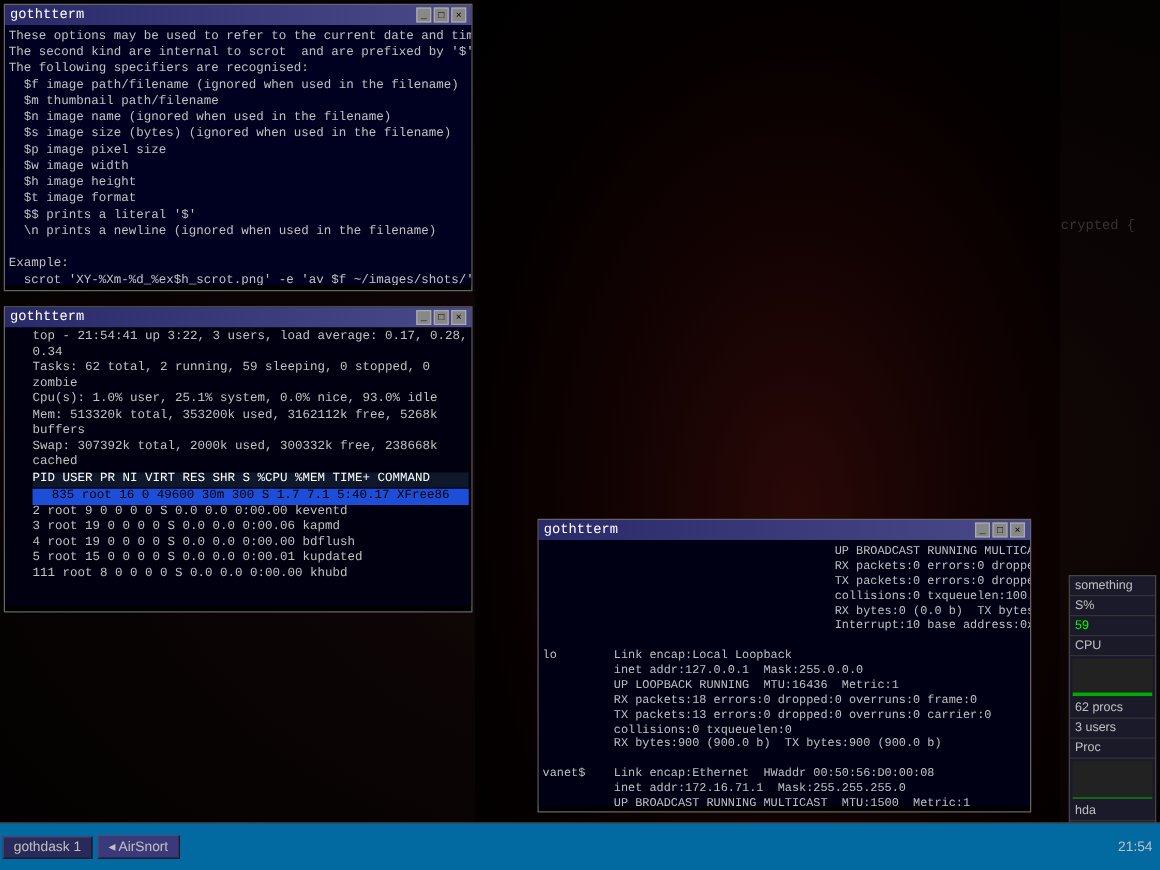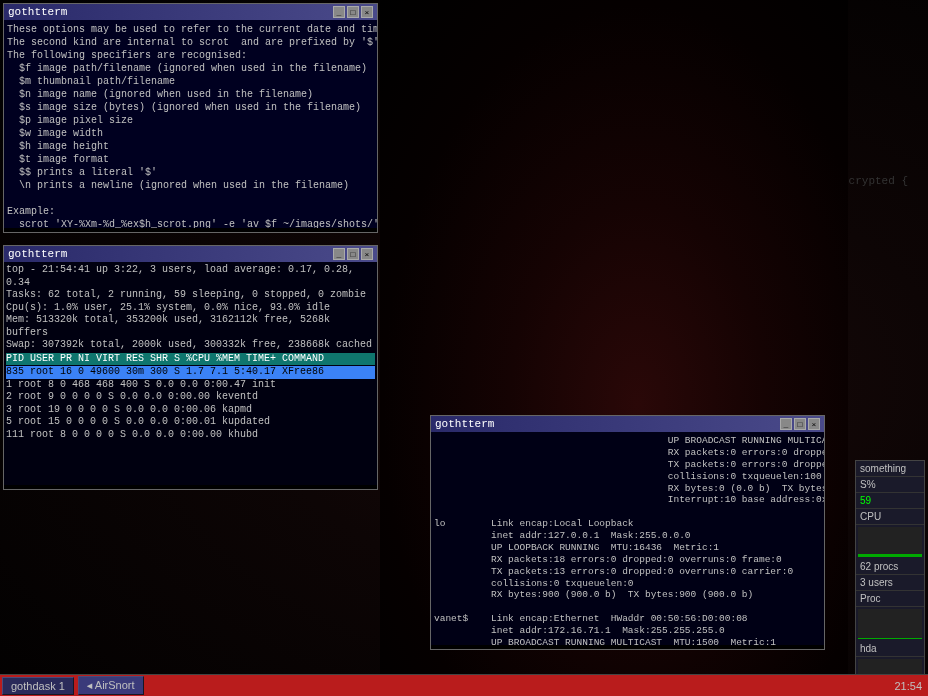--- a/index.html
+++ b/index.html
@@ -289,22 +289,22 @@
       position: absolute;
       bottom: 0;
       width: 100%;
       background: #00aa00;
     }
 
     
     .taskbar {
       position: absolute;
       bottom: 0; left: 0; right: 0;
-      height: 22px;
-      background: #b91c1c;
+      height: 38px;
+      background: #0369a1;
       border-top: 1px solid #444;
       display: flex;
       align-items: center;
       z-index: 30;
       font-family: Arial, sans-serif;
       font-size: 11px;
     }
 
     .taskbar-item {
       background: #2a2a5a;
@@ -387,31 +387,31 @@
 <div class="window term-top">
   <div class="window-titlebar">
     <span>gothtterm</span>
     <div class="window-controls">
       <div class="win-btn">_</div>
       <div class="win-btn">□</div>
       <div class="win-btn">×</div>
     </div>
   </div>
   <div class="content">
-    <div style="color:#c0c0c0;font-size:10px;line-height:1.25;">
+    <div style="color:#c0c0c0;font-size:10px;line-height:1.25;margin-left:20px;">
       <div>top - 21:54:41 up 3:22, 3 users,  load average: 0.17, 0.28, 0.34</div>
       <div>Tasks:  62 total,   2 running,  59 sleeping,   0 stopped,   0 zombie</div>
       <div>Cpu(s):  1.0% user,  25.1% system,  0.0% nice, 93.0% idle</div>
       <div>Mem:  513320k total,  353200k used,  3162112k free,  5268k buffers</div>
       <div>Swap:  307392k total,  2000k used,  300332k free,  238668k cached</div>
-      <div style="background:#0f766e;color:#fff;margin:1px 0;">  PID USER      PR  NI  VIRT  RES  SHR S %CPU %MEM    TIME+  COMMAND</div>
-      <div style="background:#3b82f6;color:#000;">  835 root      16   0 49600  30m 300 S  1.7  7.1   5:40.17 XFree86</div>
-      <div>    1 root       8   0   468  468  400 S  0.0  0.0   0:00.47 init</div>
+      <div style="background:#0f172a;color:#fff;margin:1px 0;">  PID USER      PR  NI  VIRT  RES  SHR S %CPU %MEM    TIME+  COMMAND</div>
+      <div style="background:#1d4ed8;color:#000;text-align:center;">  835 root      16   0 49600  30m 300 S  1.7  7.1   5:40.17 XFree86</div>
       <div>    2 root       9   0     0    0    0 S  0.0  0.0   0:00.00 keventd</div>
       <div>    3 root      19   0     0    0    0 S  0.0  0.0   0:00.06 kapmd</div>
+      <div>    4 root      19   0     0    0    0 S  0.0  0.0   0:00.00 bdflush</div>
       <div>    5 root      15   0     0    0    0 S  0.0  0.0   0:00.01 kupdated</div>
       <div>  111 root       8   0     0    0    0 S  0.0  0.0   0:00.00 khubd</div>
 
     </div>
   </div>
 </div>
 
 <div class="win-music">
   <div class="music-titlebar">
     <span>1. Eechomor - RadioFreeZerg</span>

